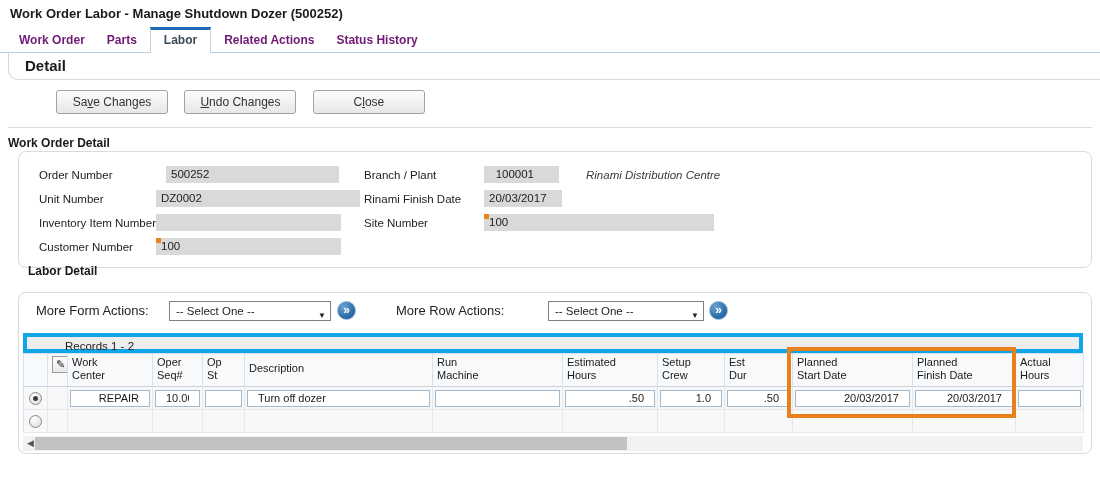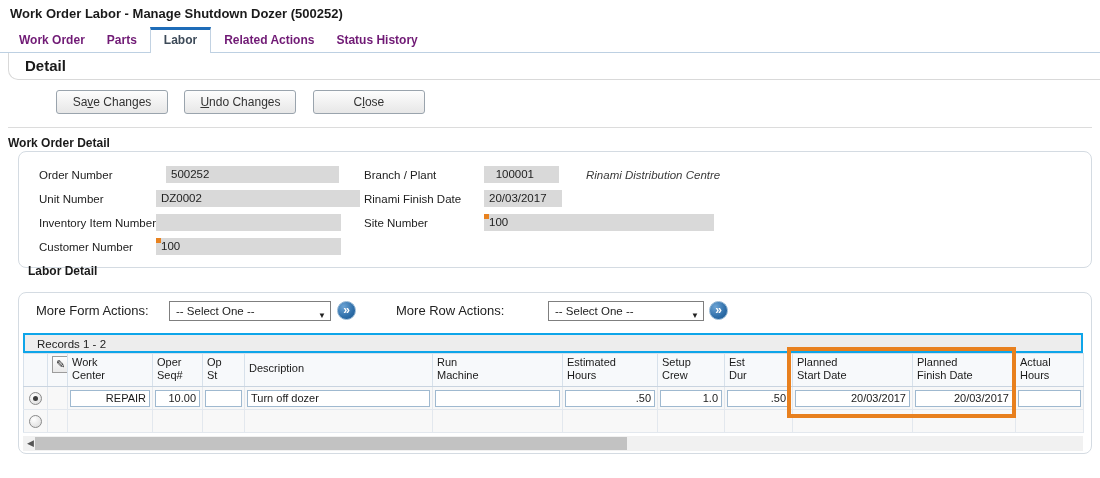--- a/index.html
+++ b/index.html
@@ -49,38 +49,38 @@
   
   .act-label { position:absolute; font-size:13px; color:#222; line-height:20px; }
   .dropdown { position:absolute; height:20px; background:#fff; border:1px solid #7f7f7f;
     font-size:11.5px; line-height:18px; padding:0 4px 0 6px; color:#222; cursor:pointer; }
   .dropdown .caret { position:absolute; right:4px; top:5px; font-size:8px; color:#222; }
   .go-btn { position:absolute; width:19px; height:19px; border-radius:50%; cursor:pointer;
     background:radial-gradient(circle at 32% 28%, #6ba3d4, #2d6da8 62%, #1c578e);
     border:1px solid #8fb3d2; color:#fff; font-size:12px; font-weight:bold; text-align:center; line-height:17px; }
 
   .records-bar { position:absolute; left:4px; width:1060px; height:20px; background:#ededed;
-    border:2px solid #0ea5e9; font-size:11.5px; color:#222; line-height:18px; padding-left:12px; }
+    border:4px solid #0ea5e9; font-size:11.5px; color:#222; line-height:18px; padding-left:38px; }
 
   
   table.grid { position:absolute; left:4px; top:60px; border-collapse:collapse; table-layout:fixed; width:1060px;
     font-size:11px; }
   table.grid th { background:#f7f9fb; border-right:1px solid #d7e1eb; border-bottom:1px solid #c9d4e0;
     border-top:1px solid #d7e1eb; font-weight:normal; color:#1a1a1a; text-align:left; vertical-align:top;
     padding:2px 4px; height:33px; line-height:13px; }
   table.grid td { height:23px; background:#f8f8f8; border-right:1px solid #e3e8ee; border-bottom:1px solid #e3e8ee;
     padding:0 2px; vertical-align:middle; }
   table.grid .first-col { border-left:1px solid #d7e1eb; }
   td.radio-cell-sel { background:#dce9f5; text-align:center; }
   td.radio-cell { background:#eef3f9; text-align:center; }
   td.pencil-cell { background:#f2f2f2; }
   .pencil-box { width:17px; height:17px; border:1px solid #9c9c9c; background:linear-gradient(#fefefe,#e9e9e9);
     text-align:center; line-height:15px; font-size:11px; color:#222; margin:0 auto; cursor:pointer; }
   .g-input { width:100%; height:17px; border:1px solid #9fb9d0; background:#fff; font-family:"Liberation Sans",sans-serif;
-    font-size:11px; padding:0 3px; color:#1a1a1a; }
+    font-size:11px; padding:0 10px; color:#1a1a1a; }
   .g-input.right { text-align:right; }
   .radio { display:inline-block; width:13px; height:13px; border-radius:50%; border:1px solid #8a8a8a;
     background:radial-gradient(circle at 35% 30%, #ffffff, #d8d8d8); vertical-align:middle; position:relative; cursor:pointer; }
   .radio.sel::after { content:""; position:absolute; left:3px; top:3px; width:5px; height:5px; border-radius:50%; background:#3c3c3c; }
 
   
   .hscroll { position:absolute; left:4px; top:143px; width:1060px; height:15px; background:#f1f1f1; }
   .hscroll .arrow { position:absolute; left:4px; top:2px; font-size:9px; color:#555; cursor:pointer; }
   .hscroll .thumb { position:absolute; left:12px; top:1px; width:592px; height:13px; background:#c2c2c2; cursor:pointer; }
 

